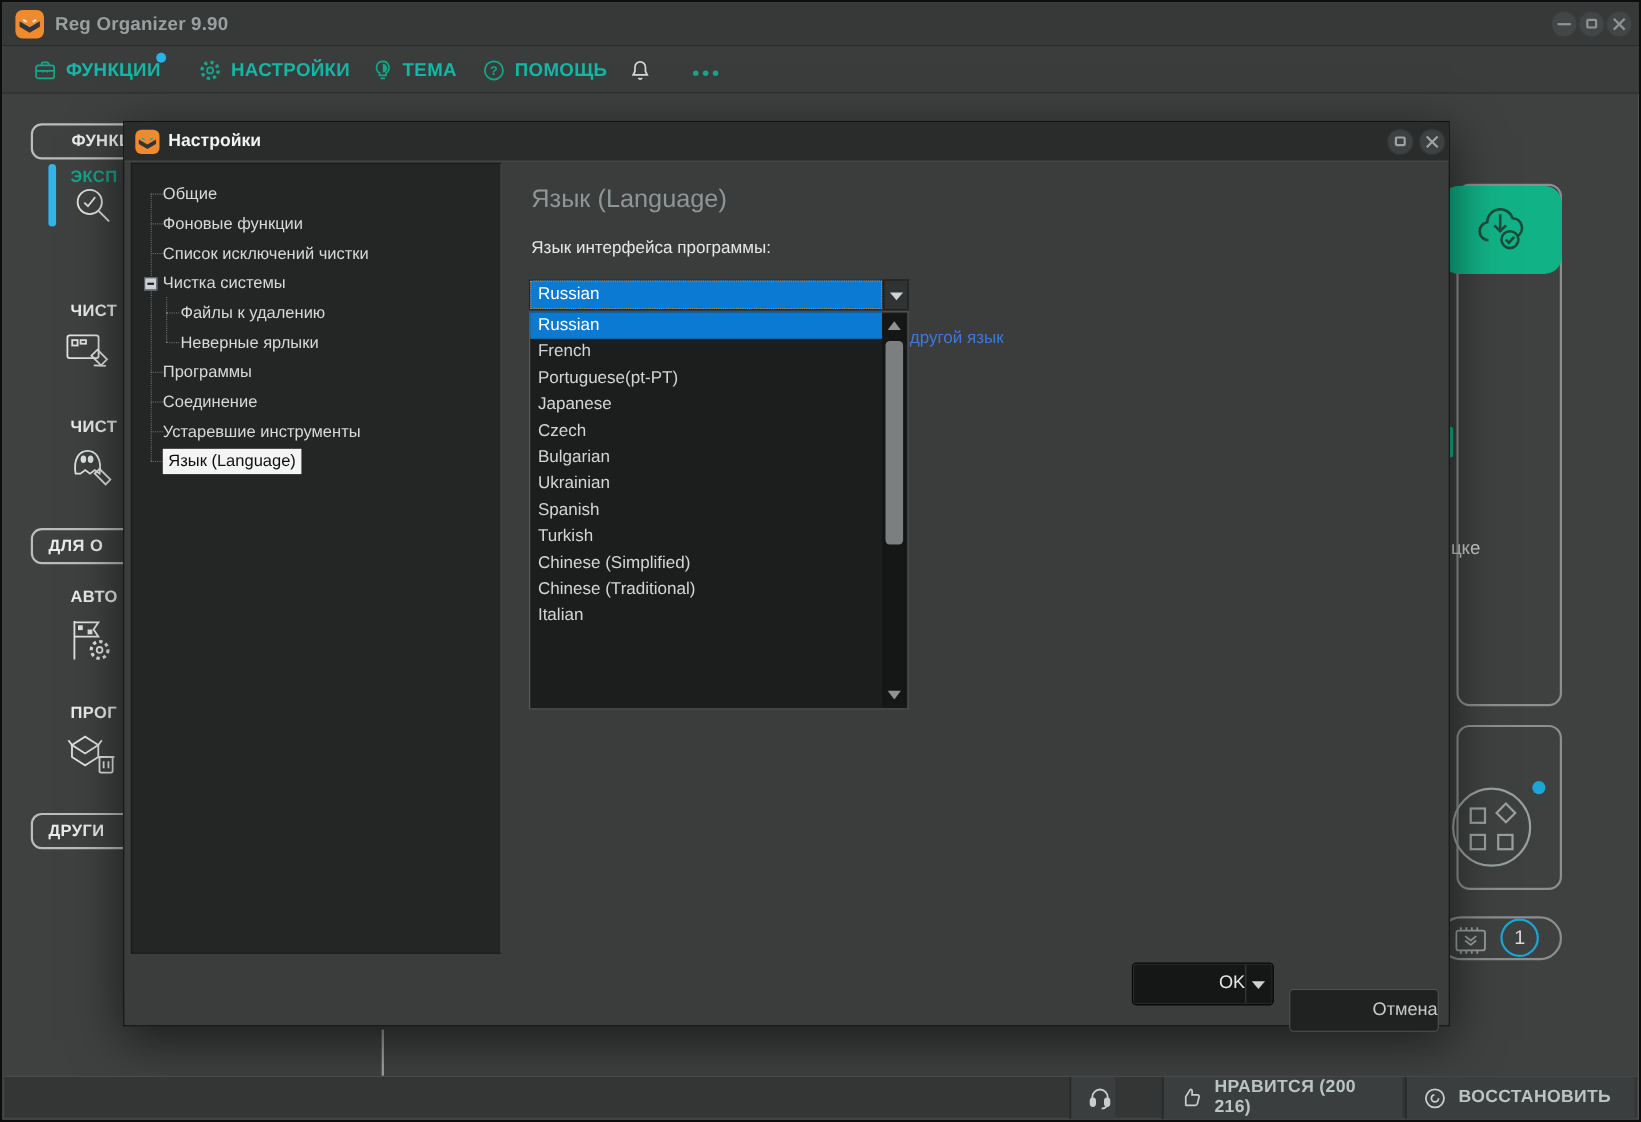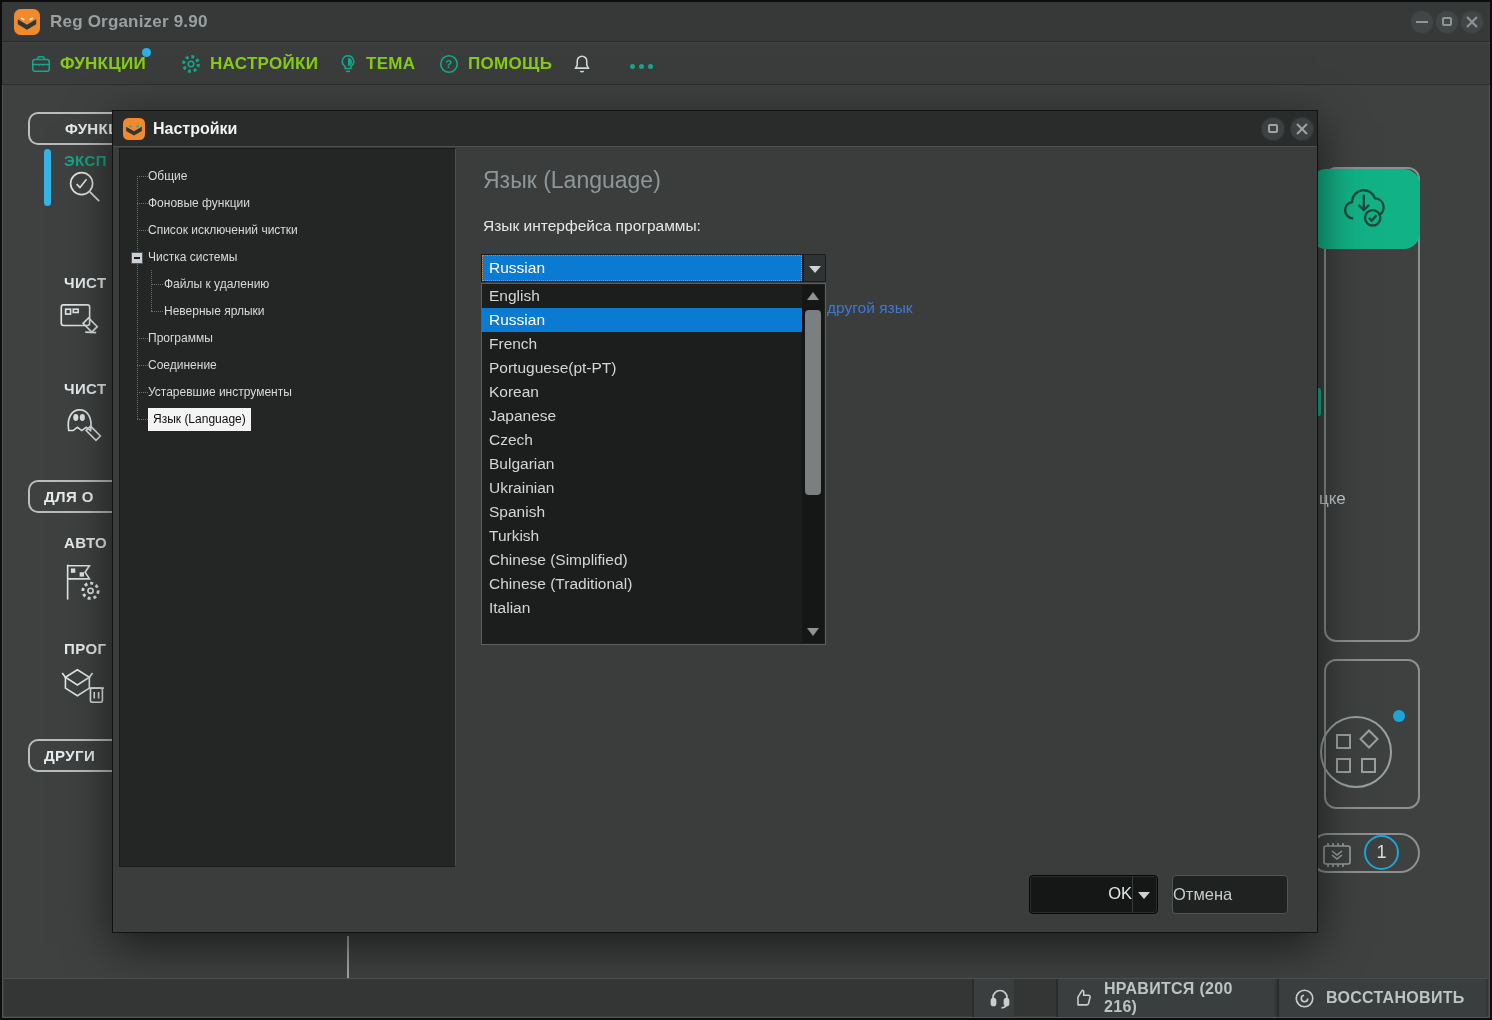--- a/index.html
+++ b/index.html
@@ -14,21 +14,21 @@
   .titlebar{position:absolute; left:0; top:0; right:0; height:40px; background:#373939; border-bottom:1px solid #2a2c2c;}
   .app-logo{position:absolute; left:12px; top:7px; width:26px; height:26px;}
   .app-title{position:absolute; left:48px; top:10px; font-size:17px; font-weight:700; color:#9aa0a0; letter-spacing:.2px;}
   .winbtn{position:absolute; top:8px; width:24px; height:24px; border-radius:50%; background:#434647; box-shadow:inset 0 0 0 1px #383b3b;}
   .winbtn .bar{position:absolute; left:6px; top:11px; width:12px; height:2px; background:#8f9496;}
   .winbtn .sq{position:absolute; left:7px; top:7px; width:10px; height:9px; border:2px solid #8f9496; border-radius:2px;}
   .winbtn .x1,.winbtn .x2{position:absolute; left:5px; top:11px; width:14px; height:2px; background:#8f9496;}
   .winbtn .x1{transform:rotate(45deg);} .winbtn .x2{transform:rotate(-45deg);}
   
   .menubar{position:absolute; left:0; top:41px; right:0; height:42px; background:#3b3d3d; border-bottom:1px solid #2c2e2e;}
-  .menu-item{position:absolute; top:0; height:42px; display:flex; align-items:center; gap:8px; color:#84cc16; font-size:17px; font-weight:700; letter-spacing:.3px;}
+  .menu-item{position:absolute; top:0; height:42px; display:flex; align-items:center; gap:8px; color:#14b8a6; font-size:17px; font-weight:700; letter-spacing:.3px;}
   .menu-item svg{display:block;}
   .dot-badge{position:absolute; width:9px; height:9px; border-radius:50%; background:#2bb1e8;}
   .ellipsis i{display:inline-block; width:5px; height:5px; border-radius:50%; background:#14a78a; margin-right:4px;}
   
   .side-pill{position:absolute; left:26px; width:120px; height:33px; border:2px solid #b9bdbd; border-radius:10px; color:#e9ecec; font-size:15px; font-weight:700; line-height:29px; padding-left:14px; letter-spacing:.4px;}
   .side-label{position:absolute; left:62px; color:#e9ecec; font-size:15px; font-weight:700; letter-spacing:.4px;}
   .side-label.active{color:#17a487;}
   .active-bar{position:absolute; left:42px; top:147px; width:7px; height:57px; border-radius:4px; background:#35b4e8;}
   .side-icon{position:absolute;}
   
@@ -51,21 +51,21 @@
   .dlg-titlebar{position:absolute; left:0; top:0; right:0; height:36px; background:#2a2c2c; border-bottom:1px solid #4d4f4f;}
   .dlg-title{position:absolute; left:40px; top:9px; font-size:16px; font-weight:700; color:#f1f3f3;}
   .dlg-logo{position:absolute; left:10px; top:7px; width:22px; height:22px;}
   .dlg-btn{position:absolute; top:6px; width:24px; height:24px; border-radius:50%; background:#3e4141; box-shadow:inset 0 0 0 1px #323535;}
   .dlg-btn .sq{position:absolute; left:7px; top:7px; width:10px; height:9px; border:2px solid #9fa3a3; border-radius:2px;}
   .dlg-btn .x1,.dlg-btn .x2{position:absolute; left:5px; top:11px; width:14px; height:2px; background:#9fa3a3;}
   .dlg-btn .x1{transform:rotate(45deg);} .dlg-btn .x2{transform:rotate(-45deg);}
   
   .tree{position:absolute; left:6px; top:37px; width:337px; height:719px; background:#242626; border:1px solid #191a1a; border-right:1px solid #4b4d4d;}
   .t-rows{position:absolute; left:0; top:14px; right:2px;}
-  .t-row{position:relative; height:27px; line-height:27px; padding-left:28px; font-size:12px; color:#d8dada; white-space:nowrap; cursor:default;}
+  .t-row{position:relative; height:27px; line-height:27px; padding-left:28px; font-size:15px; color:#d8dada; white-space:nowrap; cursor:default;}
   .t-row.child{padding-left:44px;}
   .t-row .stub{position:absolute; left:17px; width:11px; top:13px; border-top:1px dotted #6d6f6f;}
   .t-row.child .stub{left:31px; width:12px;}
   .t-sel{display:inline-block; background:#f4f4f4; color:#0e0e0e; padding:0 5px; line-height:23px; margin-top:1px;}
   .vline-main{position:absolute; left:17px; top:27px; height:243px; border-left:1px dotted #6d6f6f;}
   .vline-child{position:absolute; left:31px; top:121px; height:41px; border-left:1px dotted #6d6f6f;}
   .expander{position:absolute; left:11px; top:8px; width:12px; height:12px; background:#cdd1d5; border:1px solid #4e5458;}
   .expander .minus{position:absolute; left:2px; top:4px; width:6px; height:2px; background:#1c1e1e;}
   
   .c-heading{position:absolute; left:370px; top:56px; font-size:23px; color:#8f9698;}
@@ -80,21 +80,21 @@
   .scroll{position:absolute; top:1px; bottom:1px; right:1px; width:22px; background:#151616;}
   .s-up,.s-down{position:absolute; left:5px; width:0; height:0; border-left:6px solid transparent; border-right:6px solid transparent;}
   .s-up{top:7px; border-bottom:8px solid #8f9393;}
   .s-down{bottom:7px; border-top:8px solid #8f9393;}
   .s-thumb{position:absolute; left:3px; top:25px; width:16px; height:185px; background:#7b7f7f; border-radius:4px;}
   
   .btn-ok{position:absolute; left:916px; top:764px; width:129px; height:39px; background:#151717; border:1px solid #060606; border-radius:4px; box-shadow:inset 0 0 0 1px #2b2d2d;}
   .btn-ok .lbl{position:absolute; left:0; top:8px; width:102px; text-align:right; color:#e3e5e5; font-size:16.5px;}
   .btn-ok .sep{position:absolute; left:102px; top:1px; bottom:1px; width:1px; background:#3a3d3d;}
   .btn-ok .tri{position:absolute; right:7px; top:16px; width:0; height:0; border-left:6px solid transparent; border-right:6px solid transparent; border-top:7px solid #cfd2d2;}
-  .btn-cancel{position:absolute; left:1059px; top:764px; width:116px; height:39px; background:#202222; border:1px solid #505454; border-radius:4px; color:#c6caca; font-size:16.5px; text-align:left; line-height:37px;}
+  .btn-cancel{position:absolute; left:1059px; top:788px; width:136px; height:39px; background:#202222; border:1px solid #505454; border-radius:4px; color:#c6caca; font-size:16.5px; text-align:right; line-height:37px;}
   svg{overflow:visible;}
 </style>
 </head>
 <body>
 
 <div class="screen">
 
   <div class="titlebar">
     <svg class="app-logo" viewBox="0 0 24 24">
       <rect width="24" height="24" rx="6" fill="#f08a2e"></rect>
@@ -283,25 +283,23 @@
     <div class="c-label">Язык интерфейса программы:</div>
 
     <div class="lang-link">другой язык</div>
 
     <div class="combo"><span>Russian</span></div>
     <div class="combo-arrow">
         <span class="tri"></span>
       </div>
 
     <div class="list">
-      <div class="lang-row">English</div>
       <div class="lang-row sel">Russian</div>
       <div class="lang-row">French</div>
       <div class="lang-row">Portuguese(pt-PT)</div>
-      <div class="lang-row">Korean</div>
       <div class="lang-row">Japanese</div>
       <div class="lang-row">Czech</div>
       <div class="lang-row">Bulgarian</div>
       <div class="lang-row">Ukrainian</div>
       <div class="lang-row">Spanish</div>
       <div class="lang-row">Turkish</div>
       <div class="lang-row">Chinese (Simplified)</div>
       <div class="lang-row">Chinese (Traditional)</div>
       <div class="lang-row">Italian</div>
       <div class="scroll">

